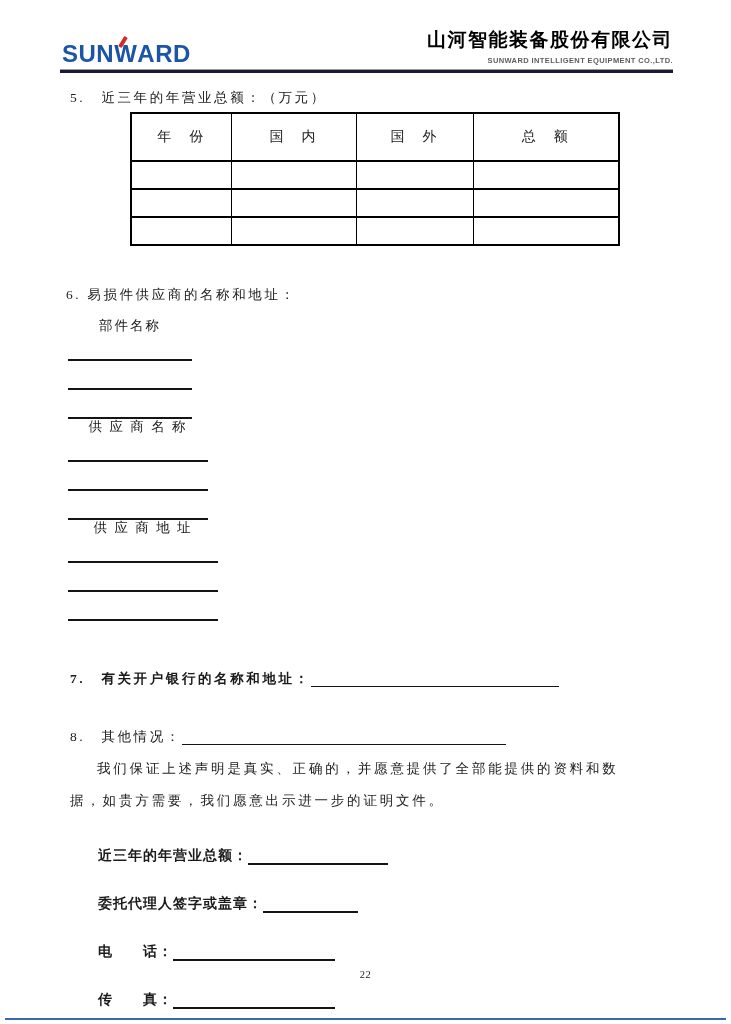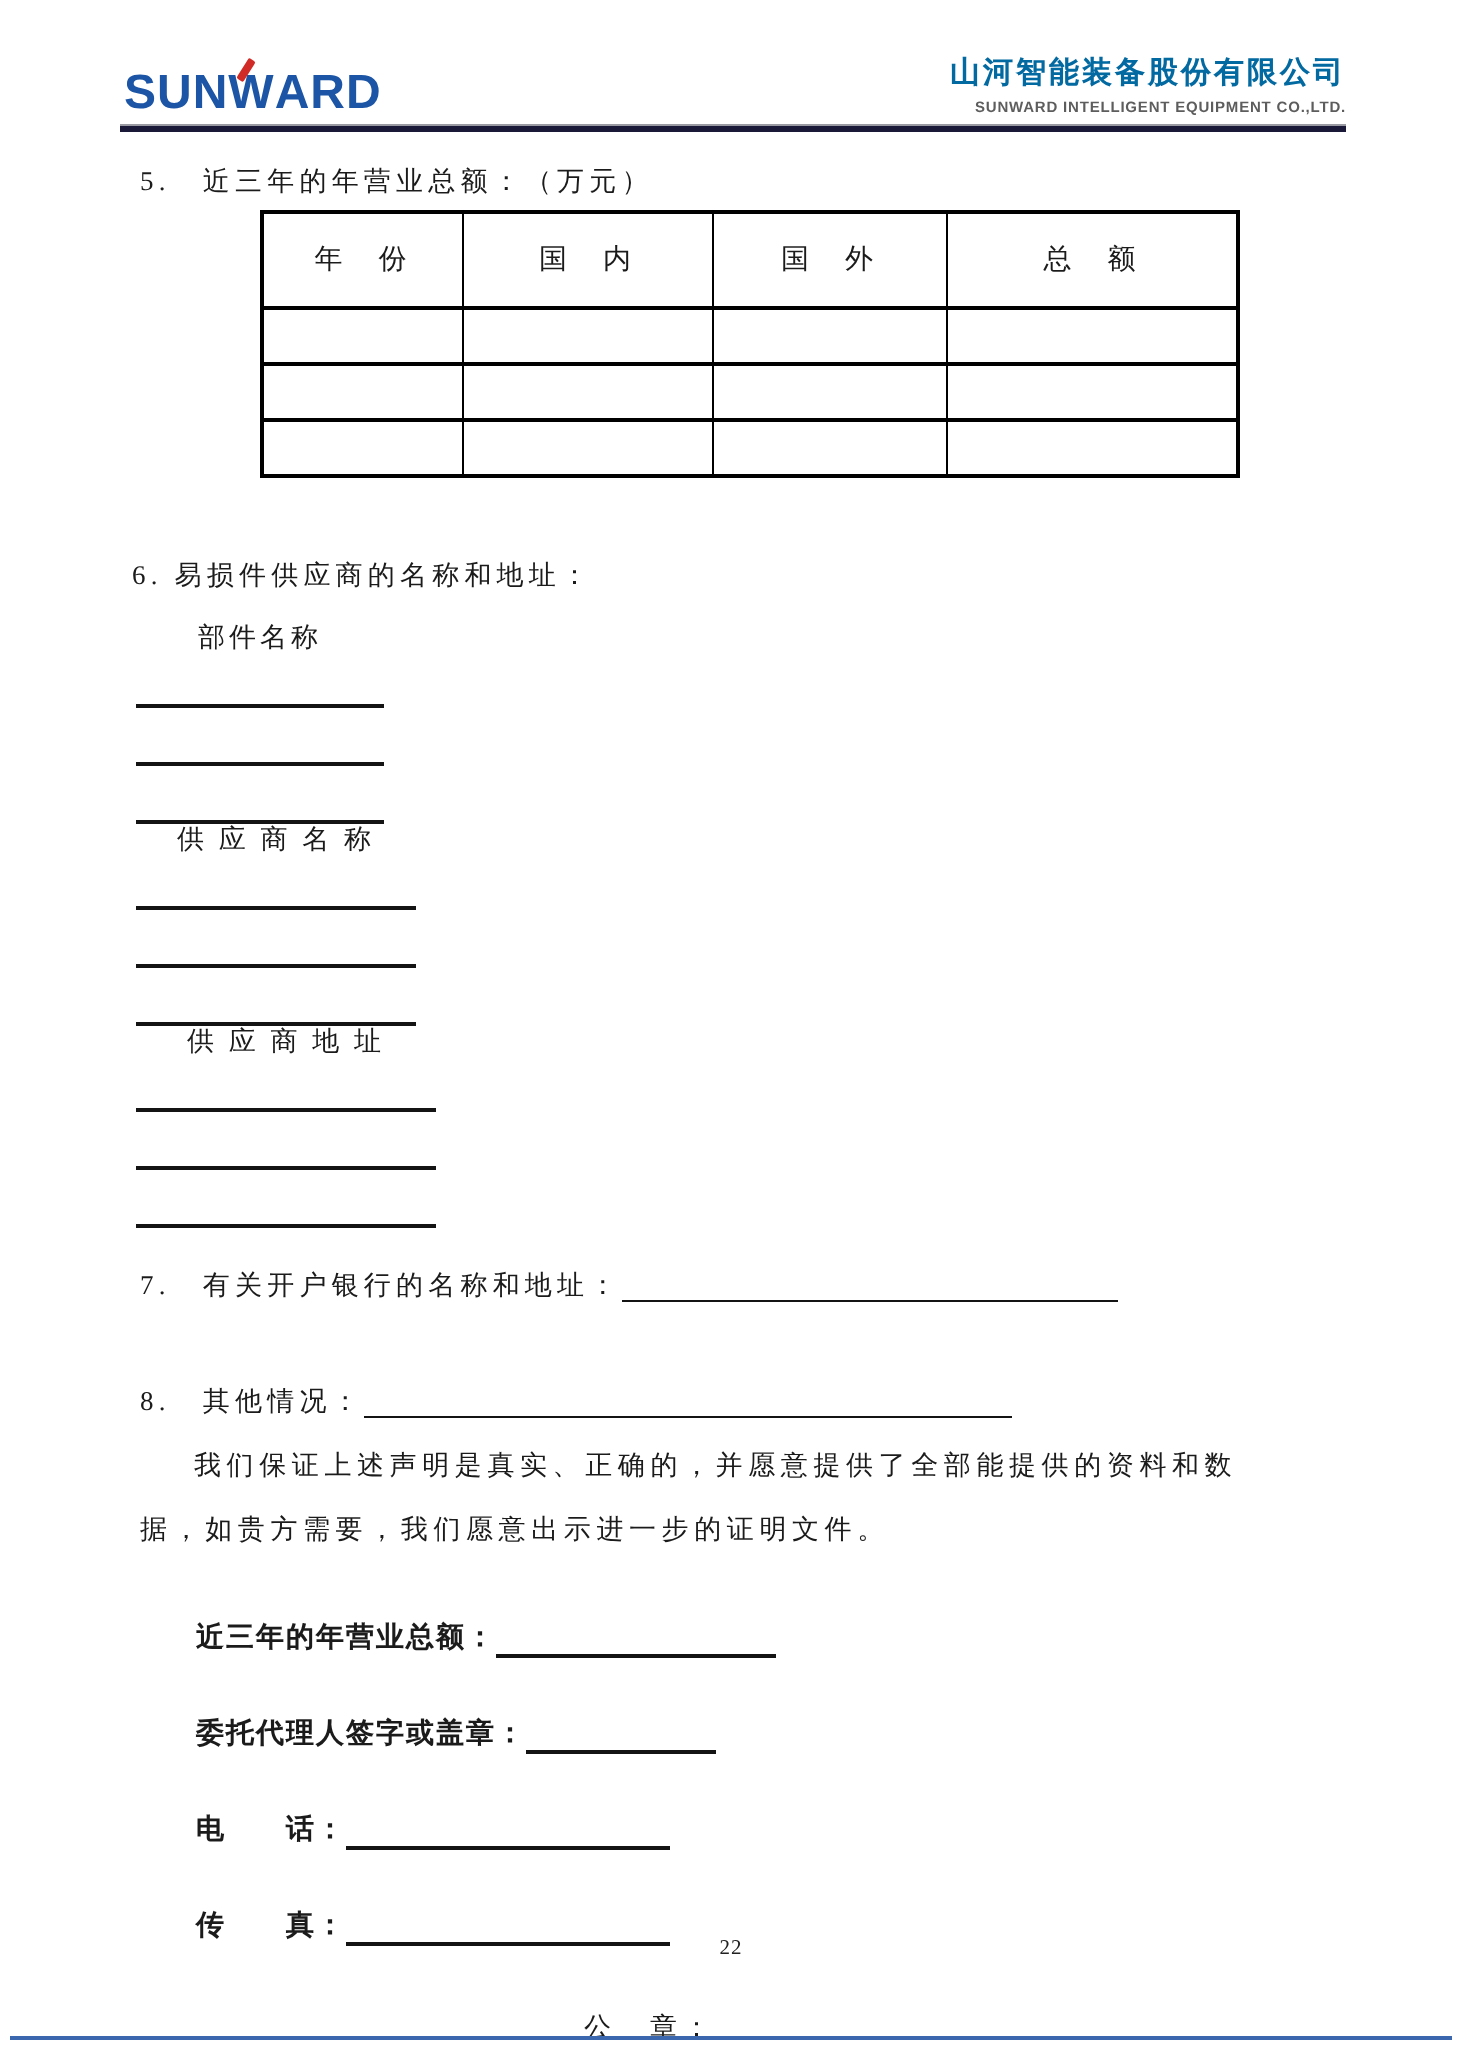--- a/index.html
+++ b/index.html
@@ -13,21 +13,21 @@
   
   .header{ display:flex; justify-content:space-between; align-items:flex-end;
            padding:27px 58px 0 62px;gap:24px; }
   .logo{ position:relative; font-family:"Liberation Sans","DejaVu Sans",sans-serif;
          font-weight:bold; font-size:24px; letter-spacing:.5px; color:#1c55a5; line-height:1; }
   .logo .w{ position:relative; display:inline-block; }
   .logo .w .accent{ position:absolute; top:-6px; left:7px; width:4px; height:12px;
          background:#d12b27; transform:rotate(32deg); border-radius:1px; }
   .header-right{ text-align:right; padding-bottom:1px;
          font-family:"Liberation Sans","DejaVu Sans",sans-serif; }
-  .company-cn{ font-size:15px; font-weight:bold; color:#0369a1; letter-spacing:1.5px; }
+  .company-cn{ font-size:19px; font-weight:bold; color:#000000; letter-spacing:1.5px; }
   .company-en{ font-size:7.5px; font-weight:bold; color:#5d5d5d; letter-spacing:.4px; margin-top:3px; }
   .rule{ margin:3px 58px 0 60px; height:3px;
          border-top:1px solid #9a9aa2; border-bottom:3px solid #1a1a38; }
   
   .content{ padding:0 60px 0 70px; font-size:13.5px; letter-spacing:2.6px; }
   .item-heading{ line-height:17px; }
   .item5{ margin-top:16px; }
   
   table.biz{ border-collapse:collapse; margin:6px 0 0 60px; table-layout:fixed; }
   table.biz{ border:2px solid #000; }
@@ -42,21 +42,21 @@
   .sup-col{ }
   .sup-col.a{ width:124px; margin-right:24px; }
   .sup-col.b{ width:140px; margin-right:26px; }
   .sup-col.c{ width:150px; }
   .sup-head{ text-align:center; letter-spacing:2px; line-height:16px; }
   .sup-line{ border-bottom:2px solid #141414; height:0; margin-top:27px; }
   .sup-line.first{ margin-top:25px; }
   
   .fill{ display:inline-block; border-bottom:1.5px solid #141414; height:13px;
          vertical-align:bottom; }
-  .item7{ margin-top:20px; }
+  .item7{ margin-top:49px;font-weight:bold; }
   .item8{ margin-top:41px; }
   .decl{ margin-top:8px; line-height:32px; letter-spacing:2.8px; }
   .decl .l1{ text-indent:2em; }
   
   .sig-row{ margin-top:30px; margin-left:28px; font-weight:bold; font-size:14px;
             letter-spacing:1px; line-height:18px; }
   .sig-row .fill{ border-bottom-width:2px; }
   .seal{ margin-top:27px; margin-left:222px; letter-spacing:3px; }
   .seal .row{ line-height:28px; }
   

